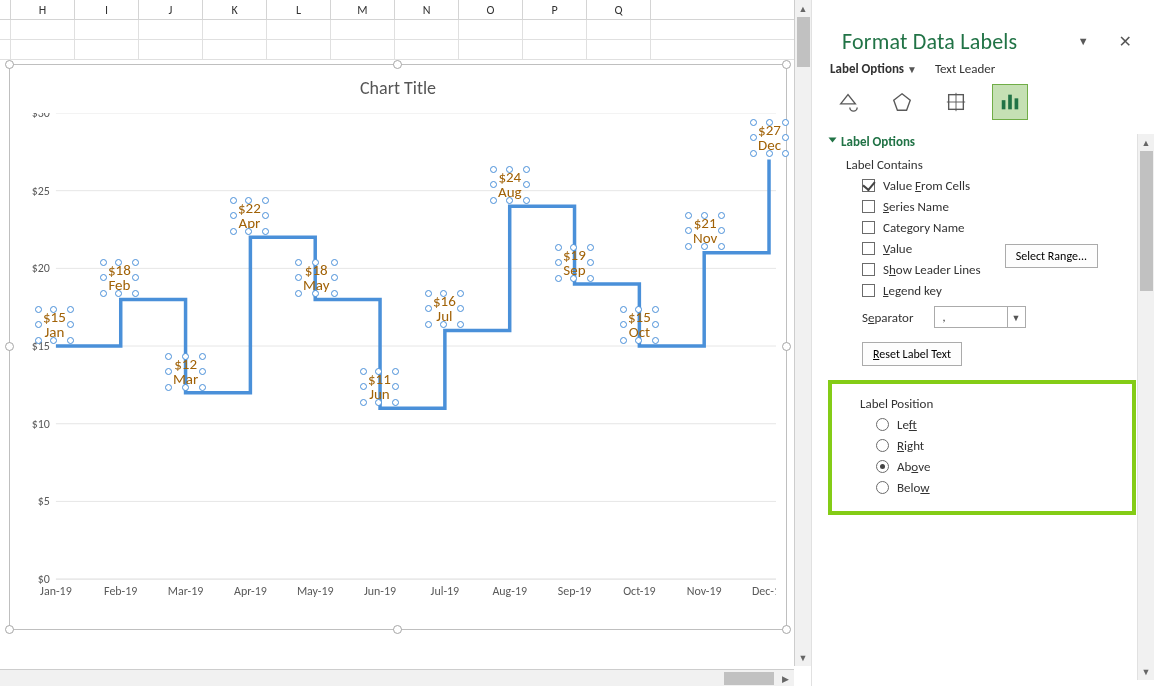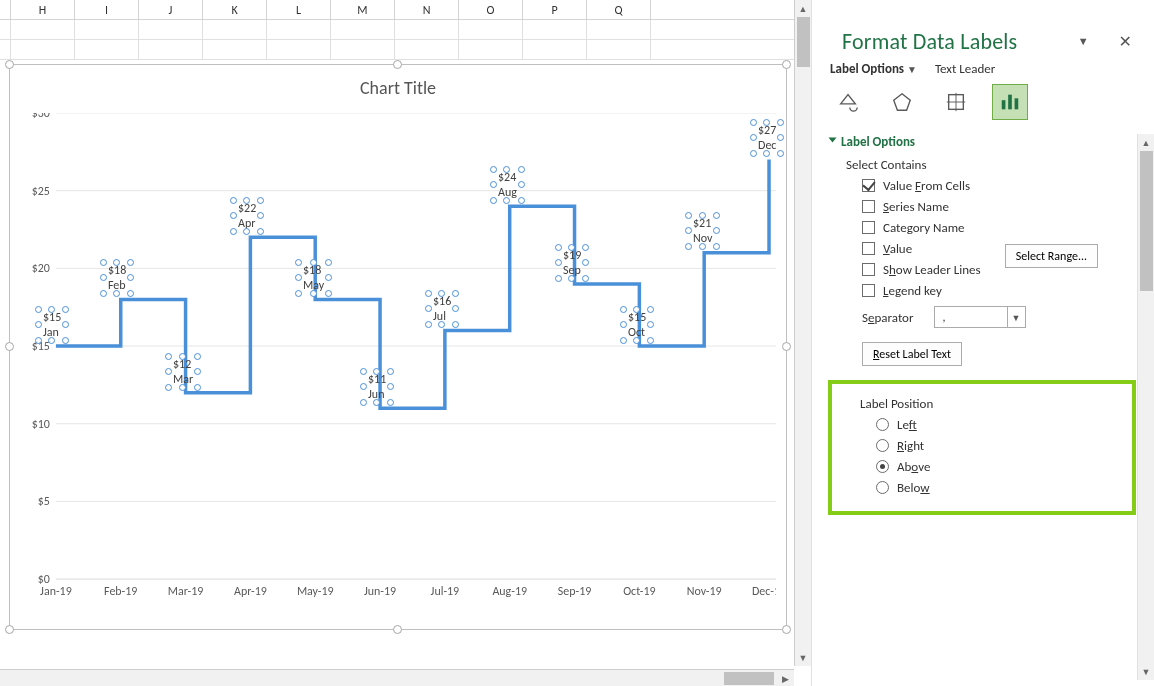--- a/index.html
+++ b/index.html
@@ -29,21 +29,21 @@
 
 .chart-title { text-align: center; font-size: 18px; color: #555; margin-top: 12px; }
 .plot { position: absolute; left: 10px; top: 48px; right: 10px; bottom: 30px; }
 .svg-chart { width: 100%; height: 100%; }
 .axis-line { stroke: #d9d9d9; stroke-width: 1; }
 .grid-line { stroke: #e6e6e6; stroke-width: 1; }
 .y-tick-label { font-size: 12px; fill: #595959; text-anchor: end; }
 .x-tick-label { font-size: 12px; fill: #595959; text-anchor: middle; }
 .step-path { stroke: #4a90d9; stroke-width: 3.5; fill: none; }
 
-.data-label { position: absolute; font-size: 12px; color: #404040; text-align: left; border: 1px dashed transparent; padding: 0 4px; line-height: 15px; white-space: nowrap; }
+.data-label { position: absolute; font-size: 15px; color: #a16207; text-align: center; border: 1px dashed transparent; padding: 0 4px; line-height: 15px; white-space: nowrap; }
 .dl-handle { position: absolute; width: 7px; height: 7px; background: #fff; border: 1px solid #4a90d9; border-radius: 50%; }
 .dl-tl{left:-4px;top:-4px}.dl-tr{right:-4px;top:-4px}.dl-bl{left:-4px;bottom:-4px}.dl-br{right:-4px;bottom:-4px}
 .dl-tc{left:50%;margin-left:-4px;top:-4px}.dl-bc{left:50%;margin-left:-4px;bottom:-4px}
 .dl-ml{left:-4px;top:50%;margin-top:-4px}.dl-mr{right:-4px;top:50%;margin-top:-4px}
 
 
 .pane { position: absolute; right: 0; top: 0; width: 343px; height: 686px; border-left: 1px solid #e1e1e1; background: #fff; }
 .pane-header { padding: 16px 20px 6px 30px; display: flex; align-items: center; margin-top: 12px; }
 .pane-title { color: #217346; font-size: 22px; font-weight: 400; flex: 1; letter-spacing: .2px; }
 .pane-title-chev { color: #595959; font-size: 11px; margin-left: 6px; cursor: pointer; }
@@ -245,21 +245,21 @@
           <rect x="3" y="10" width="4" height="10" fill="#217346"></rect>
           <rect x="10" y="4" width="4" height="16" fill="#217346"></rect>
           <rect x="17" y="8" width="4" height="12" fill="#217346"></rect>
         </svg>
       </div>
   </div>
 
   <div class="pane-body" style="position:relative">
     <div class="pane-content">
       <div class="section-hd"><span class="tri"></span><span>Label Options</span></div>
-      <div class="sub-label">Select Contains</div>
+      <div class="sub-label">Label Contains</div>
 
       <div style="position:relative">
         <div class="check-row">
             <span class="chk on"></span>
             <span>Value <span class="underline-key">F</span>rom Cells</span>
           </div>
         <button class="btn select-range-btn">Select Range...</button>
         <div class="check-row">
             <span class="chk"></span>
             <span><span class="underline-key">S</span>eries Name</span>

